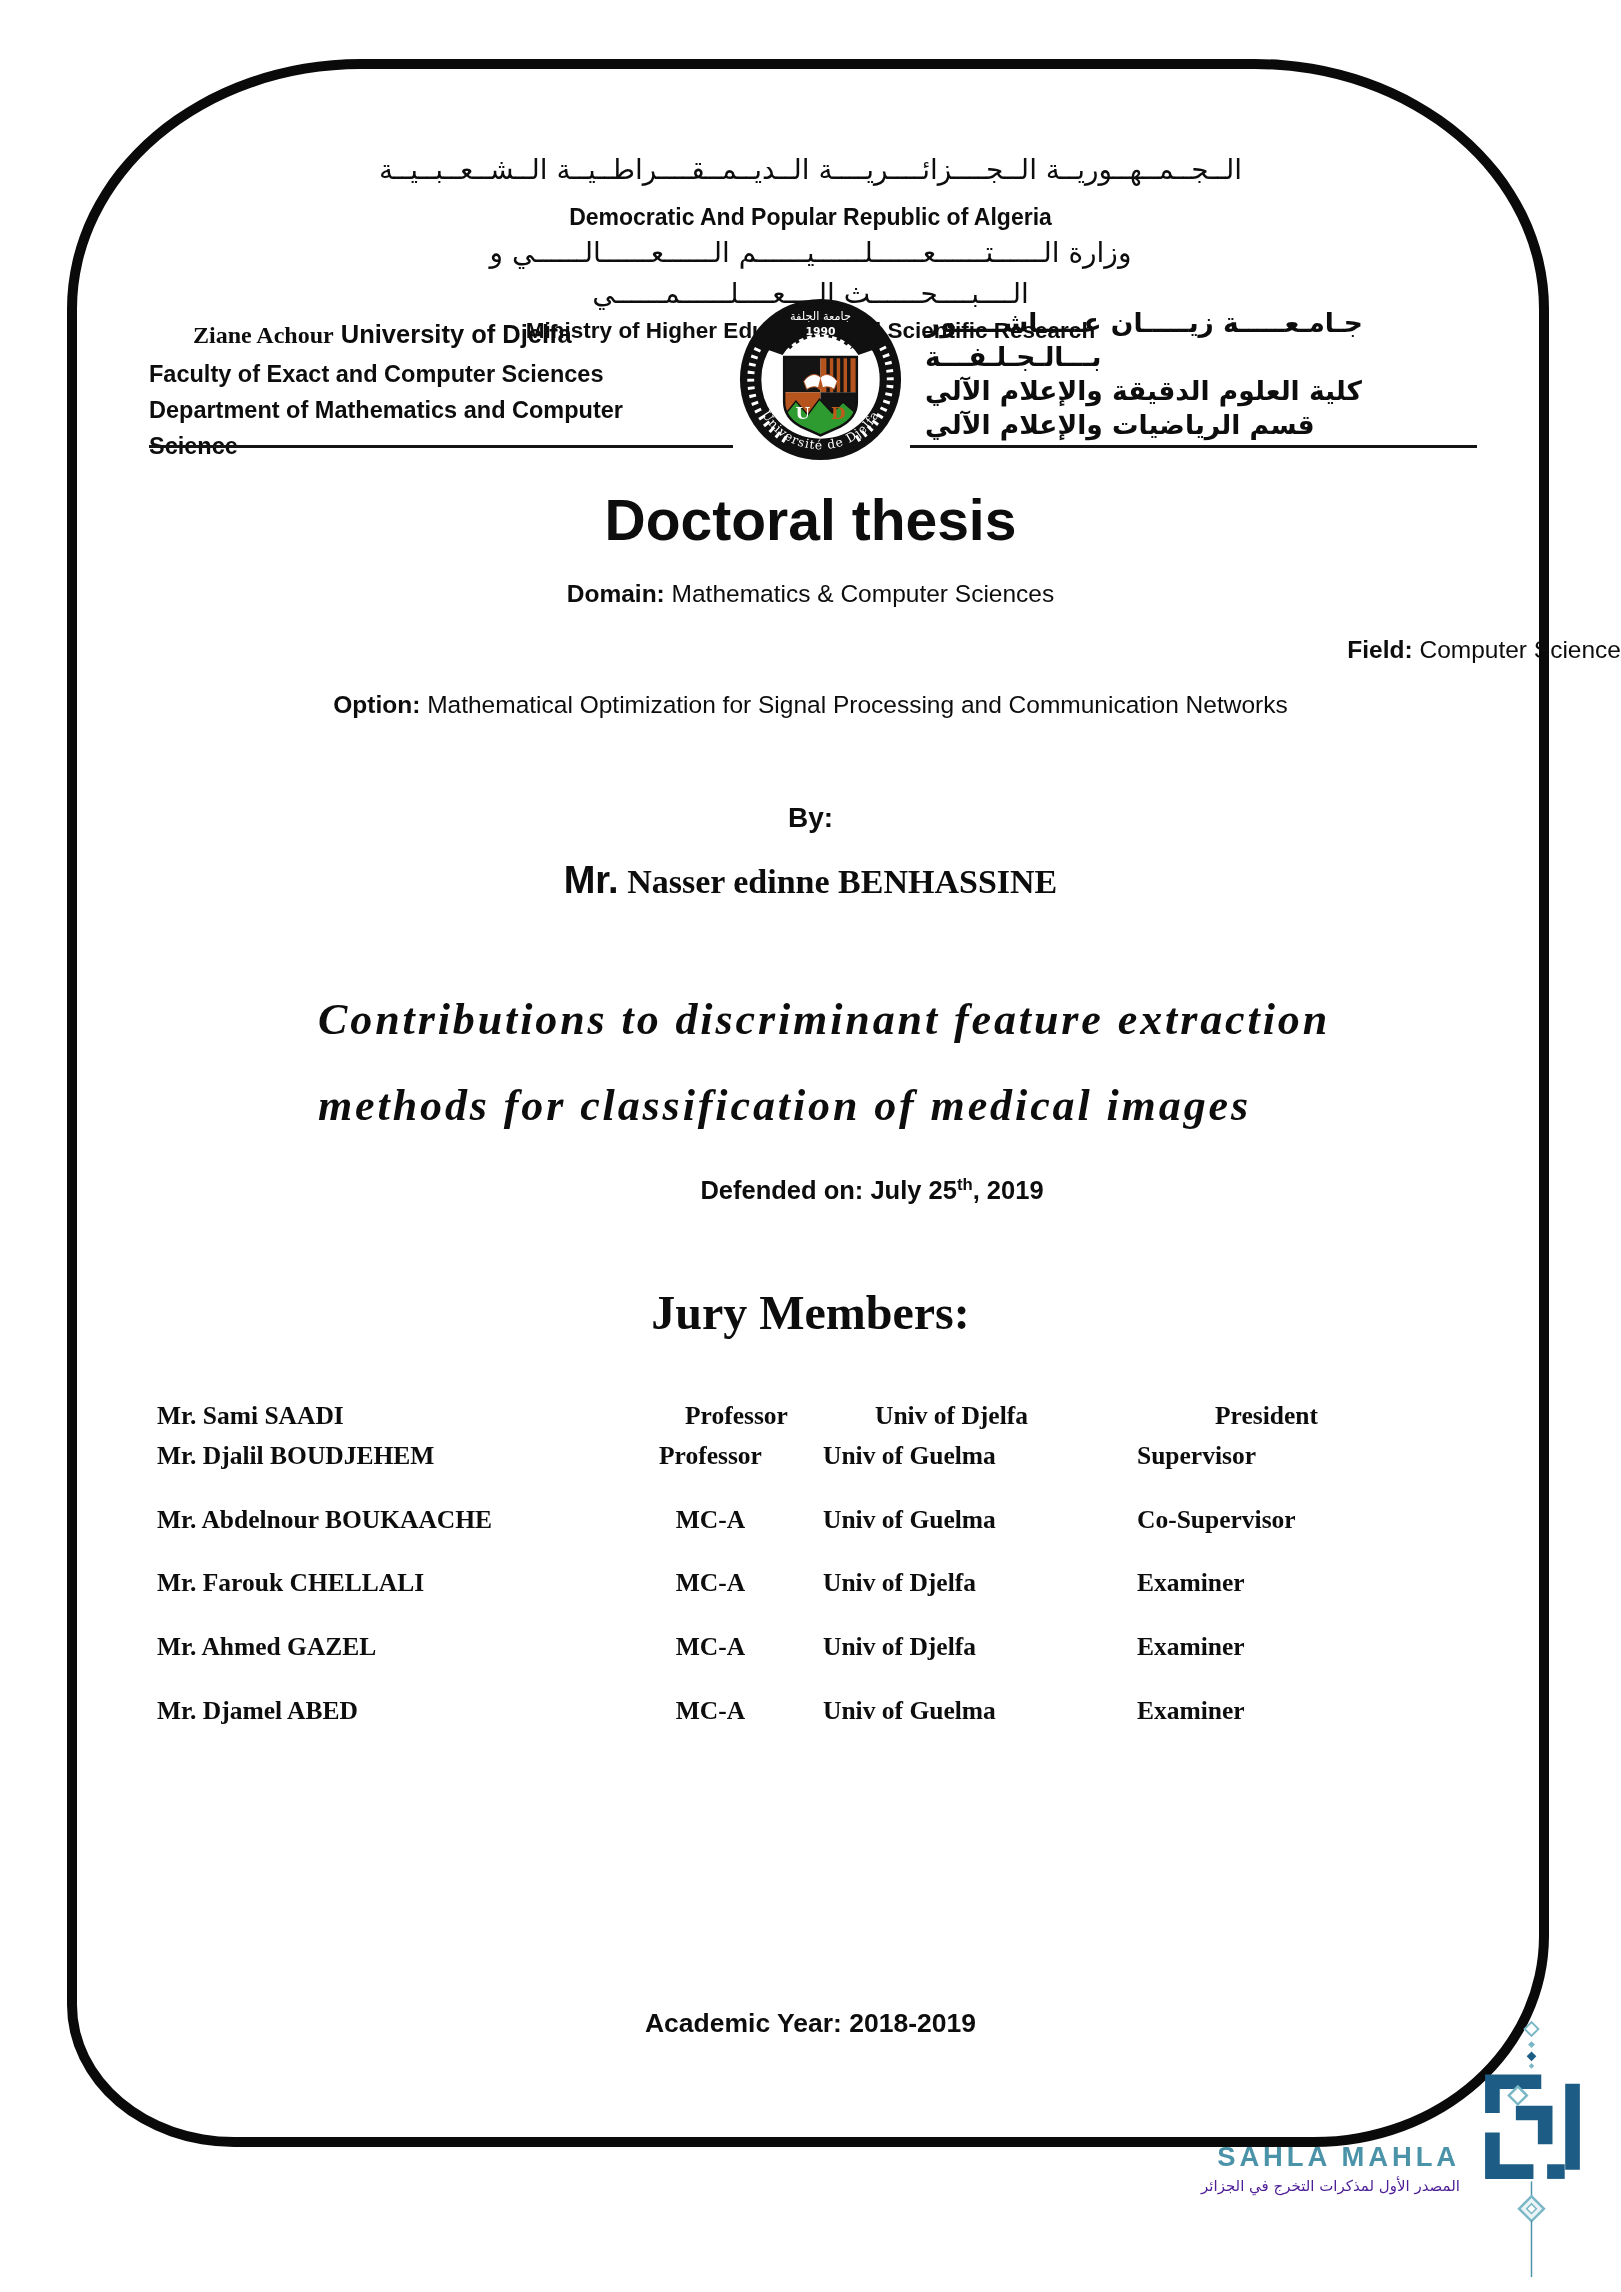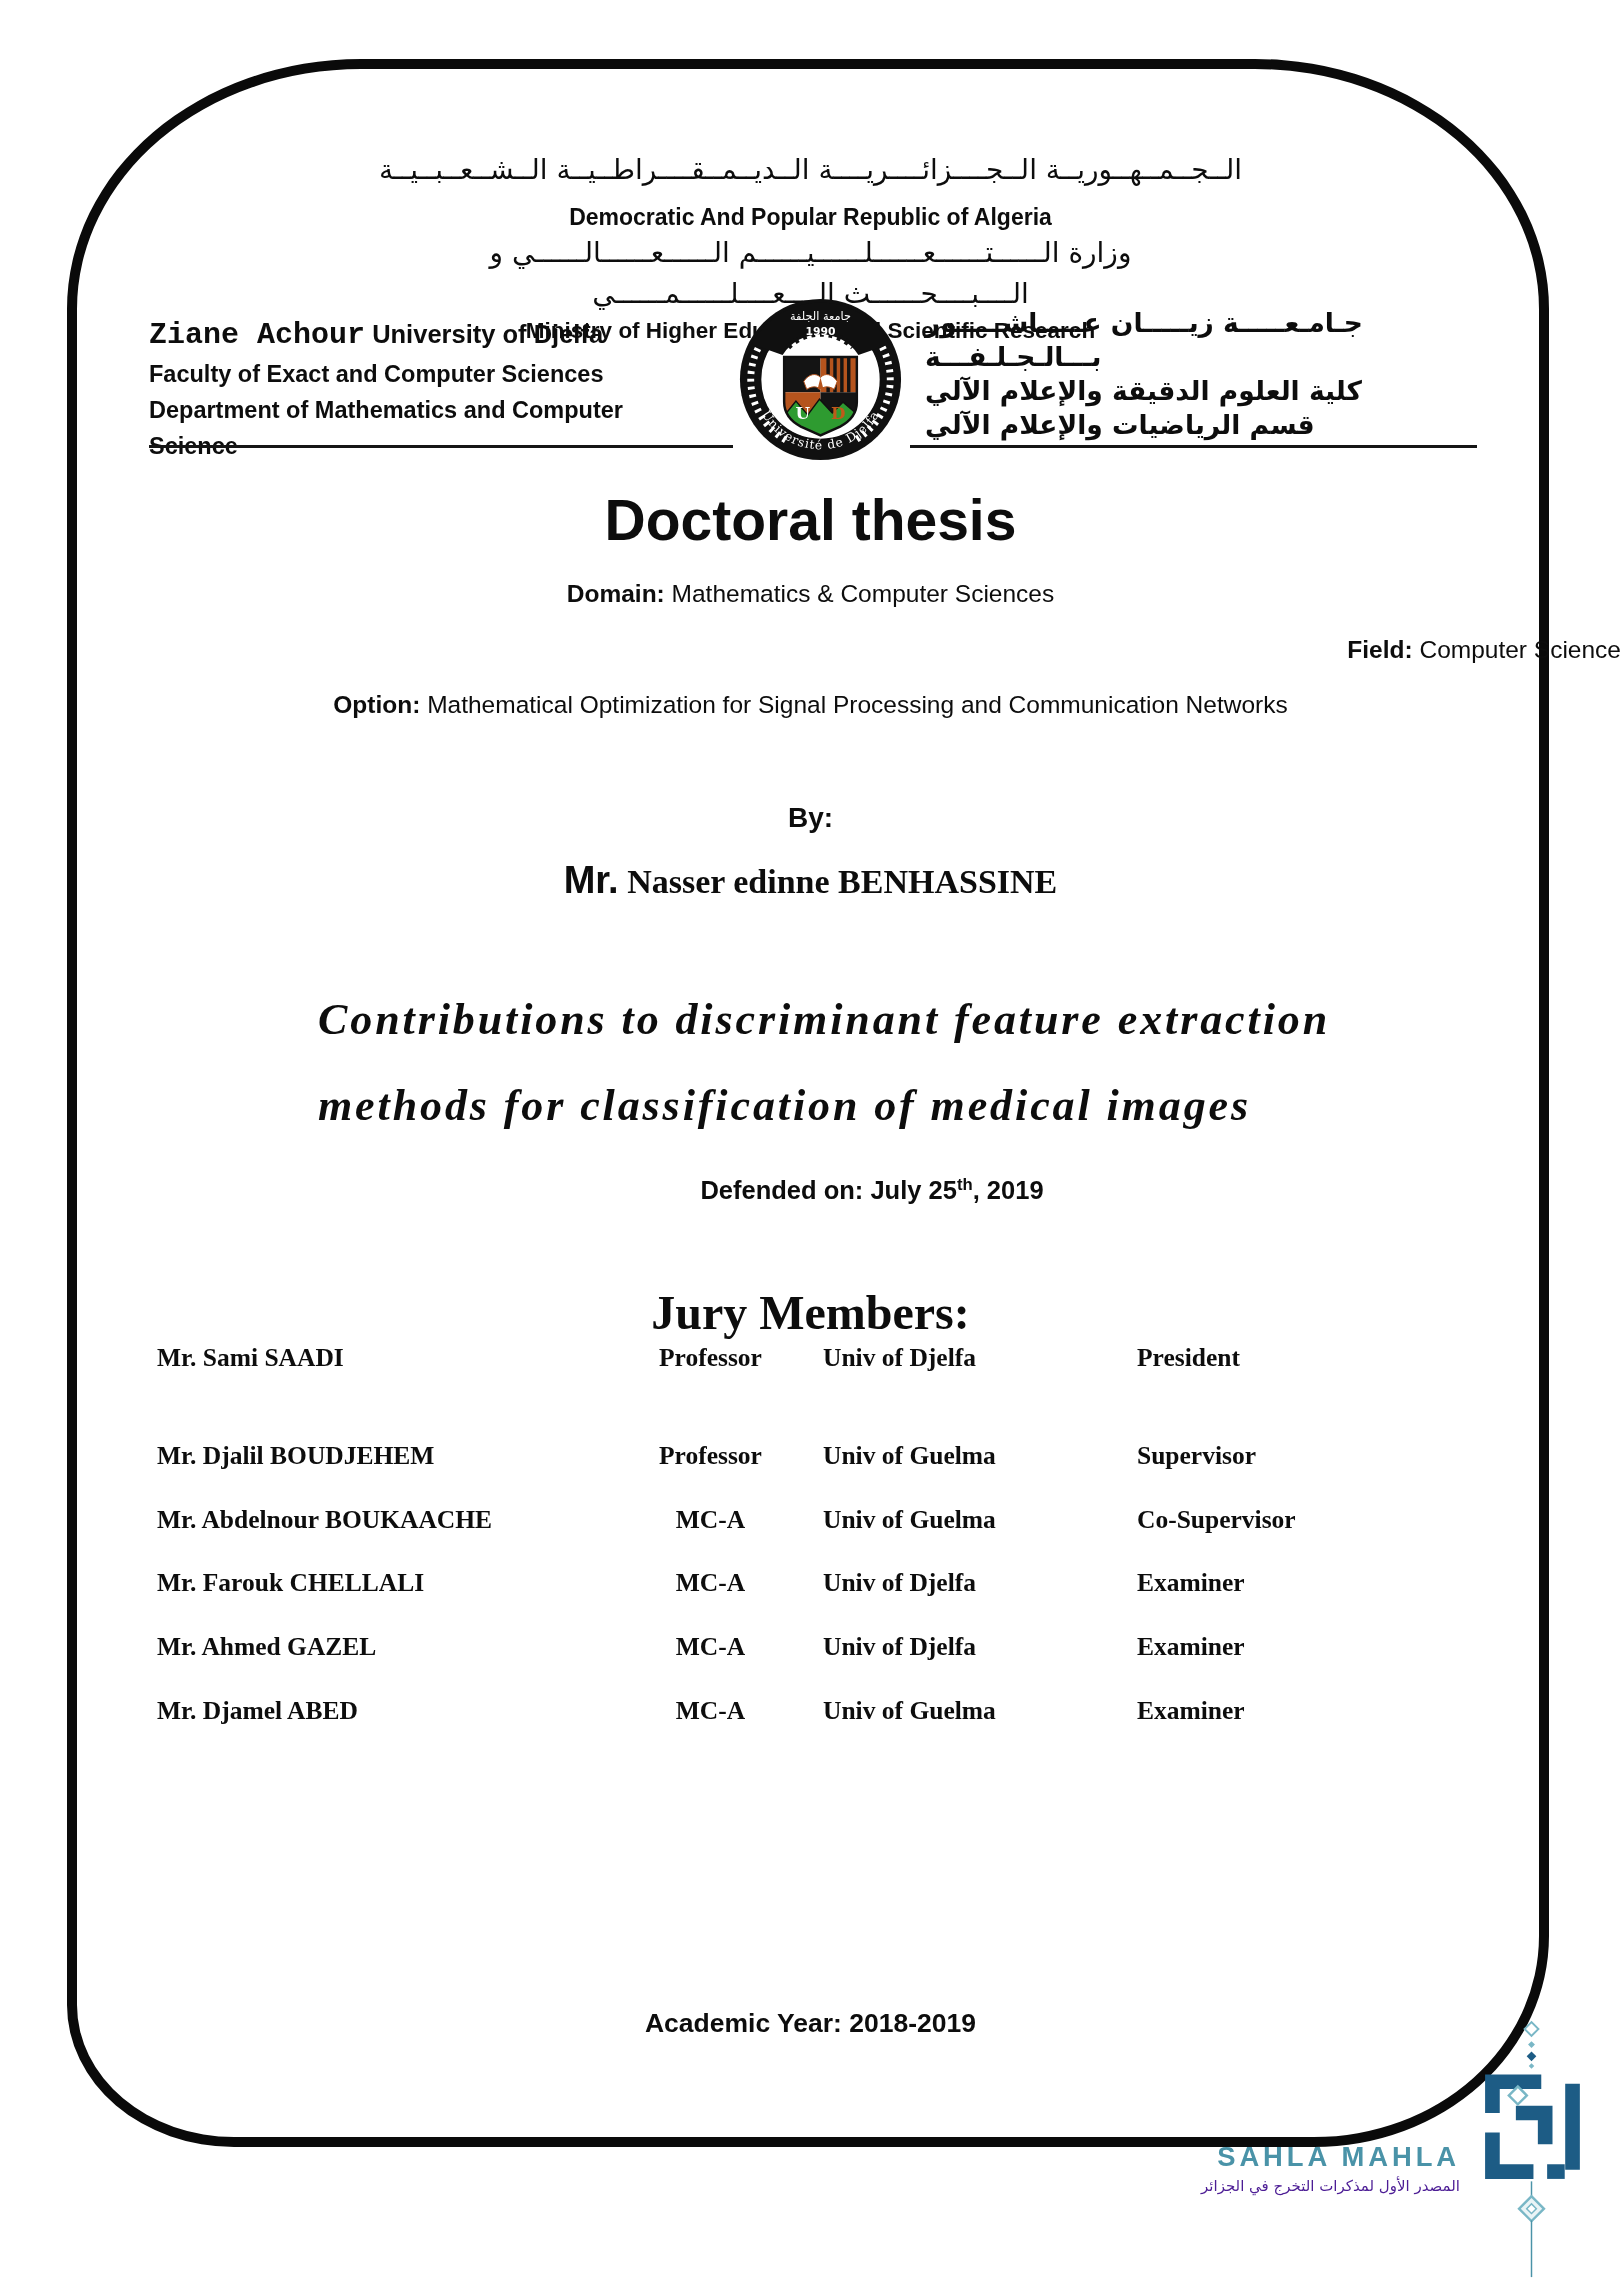--- a/index.html
+++ b/index.html
@@ -10,21 +10,21 @@
   .border-frame{left:67px;top:59px;width:1482px;height:2088px;box-sizing:border-box;
         border:10.8px solid #0a0a0a;
         border-radius:294px 294px 235px 167px / 250px 250px 211px 142px;}
   .ar{font-family:"DejaVu Sans",sans-serif;direction:rtl;unicode-bidi:isolate;}
   .top-ar1{top:125px;font-size:28px;letter-spacing:1px;}
   .top-en1{top:176px;font-size:23px;font-weight:bold;}
   .top-ar2{top:208px;font-size:28px;}
   .top-ar3{top:249px;font-size:28px;}
   .top-en2{top:290px;font-size:22.5px;font-weight:bold;}
   .univ-left{left:149px;top:316px;width:549px;line-height:36px;font-weight:bold;}
-  .uni-serif{font-family:Liberation Mono, monospace;font-size:30px;}
+  .uni-serif{font-family:Liberation Serif, serif;font-size:24px;margin-left:44px;}
   .uni-sans{font-size:25.5px;}
   .univ-left .sub{font-size:23.5px;}
   .univ-right{right:147px;top:306px;width:549px;text-align:left;font-weight:bold;
       font-size:26.5px;line-height:34px;}
   .seal{left:737px;top:296px;}
   .rule{top:445px;height:2.9px;background:#151515;}
   .rule.l{left:149px;width:584px;}
   .rule.r{left:910px;width:567px;}
   .doc-title{top:459px;font-size:57px;font-weight:bold;letter-spacing:0px;}
   .meta{font-size:24.5px;}
@@ -37,21 +37,21 @@
   .ttl-block{left:318px;top:992px;width:1088px;}
   .ttl-line{font-family:"Liberation Serif",serif;font-style:italic;font-weight:bold;
       font-size:44px;letter-spacing:2.9px;line-height:55px;white-space:nowrap;}
   .ttl-line.second{margin-top:31px;}
   .defended{left:328px;top:1176px;width:1088px;text-align:center;font-size:25.5px;font-weight:bold;}
   .defended sup{font-size:16.7px;vertical-align:super;line-height:0;}
   .jury-h{top:1257px;font-family:"Liberation Serif",serif;font-size:48px;font-weight:bold;}
   .jury-row{left:157px;width:1274px;display:grid;grid-template-columns:441px 225px 314px 294px;
       font-family:"Liberation Serif",serif;font-weight:bold;font-size:25.5px;}
   .jury-row .grade{text-align:center;}
-  .jr0{top:1343px;} .jr1{top:1441px;} .jr2{top:1505px;} .jr3{top:1568px;} .jr4{top:1632px;} .jr5{top:1696px;}
+  .jr0{top:1401px;gap:26px;} .jr1{top:1441px;} .jr2{top:1505px;} .jr3{top:1568px;} .jr4{top:1632px;} .jr5{top:1696px;}
   .acad{top:1980px;font-size:26.5px;font-weight:bold;}
   .brand{right:161px;top:2141px;font-size:27.4px;font-weight:bold;letter-spacing:3.9px;color:#4a93a8;}
   .brand-tag{right:161px;top:2177px;font-size:15px;color:#4c1d95;}
   .mark{left:1468px;top:2017px;}
 </style>
 </head>
 <body>
 
 <div class="page">
 

